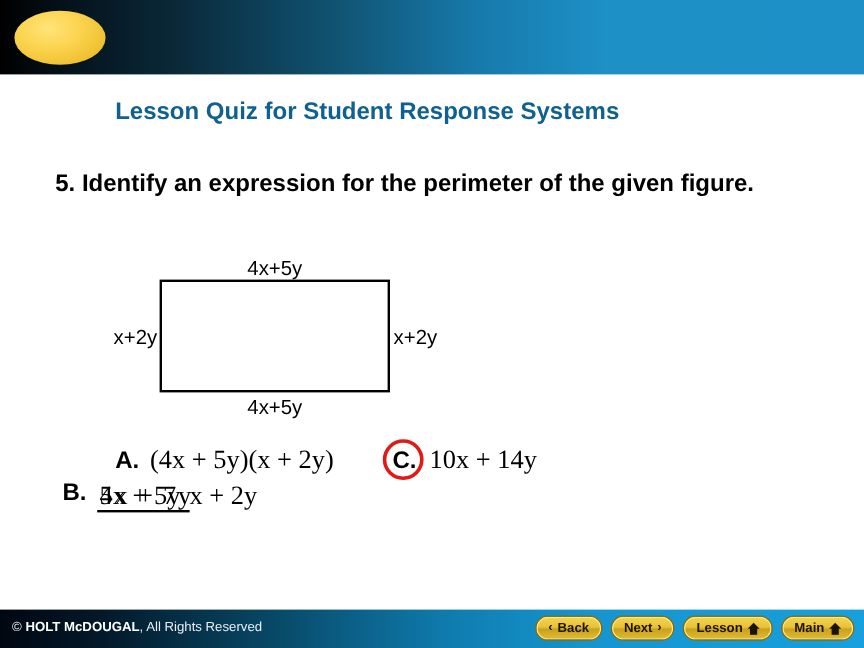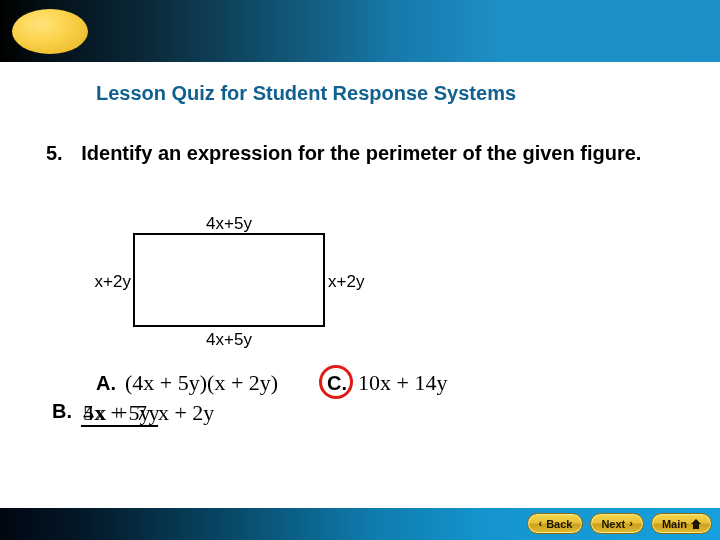--- a/index.html
+++ b/index.html
@@ -69,21 +69,20 @@
     font-size: 20px;
     font-weight: bold;
     line-height: 1.35;
     font-family: "Liberation Sans", sans-serif;
   }
   #question-number {
     display: inline-block;
   }
   #question-text {
     display: inline;
-    margin-left: 13px;
   }
 
   
   #figure-area {
     position: absolute;
     left: 85px; top: 205px;
     width: 330px; height: 145px;
   }
   #figure-rect {
     position: absolute;
@@ -326,28 +325,33 @@
   <div id="choice-c">
     <span class="choice-letter" id="choice-c-label">
       <span>C.</span>
       <span id="choice-c-circle"></span>
     </span><span class="choice-expr">10x + 14y</span>
   </div>
 
 </div>
 
 <div id="footer-bar">
+  <div id="footer-copyright"><span>© </span><span class="brand">HOLT McDOUGAL</span><span>, All Rights Reserved</span></div>
 
   <div id="footer-nav">
     <div class="nav-btn">
       <span class="nav-chevron">‹</span>
       <span>Back</span>
     </div>
     <div class="nav-btn">
       <span>Next</span>
       <span class="nav-chevron">›</span>
     </div>
     <div class="nav-btn">
+      <span>Lesson</span>
+      <span class="home-glyph"></span>
+    </div>
+    <div class="nav-btn">
       <span>Main</span>
       <span class="home-glyph"></span>
     </div>
   </div>
 </div>
 
 </body></html>

